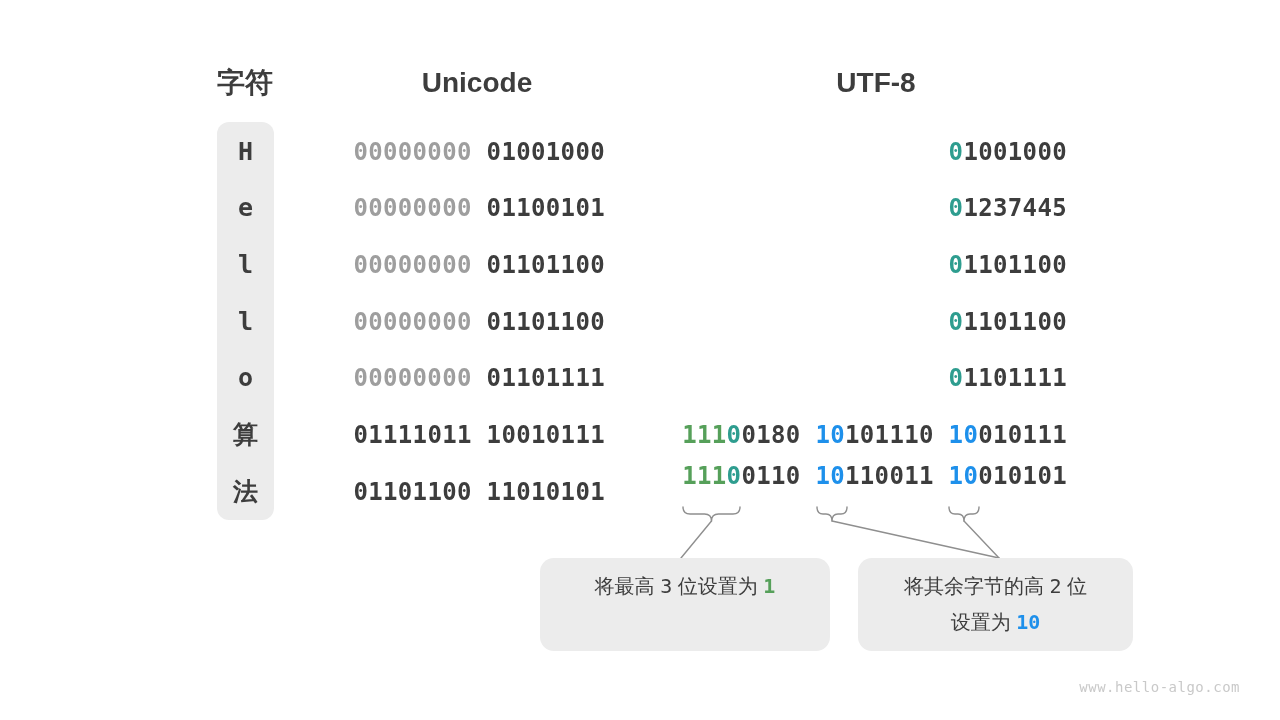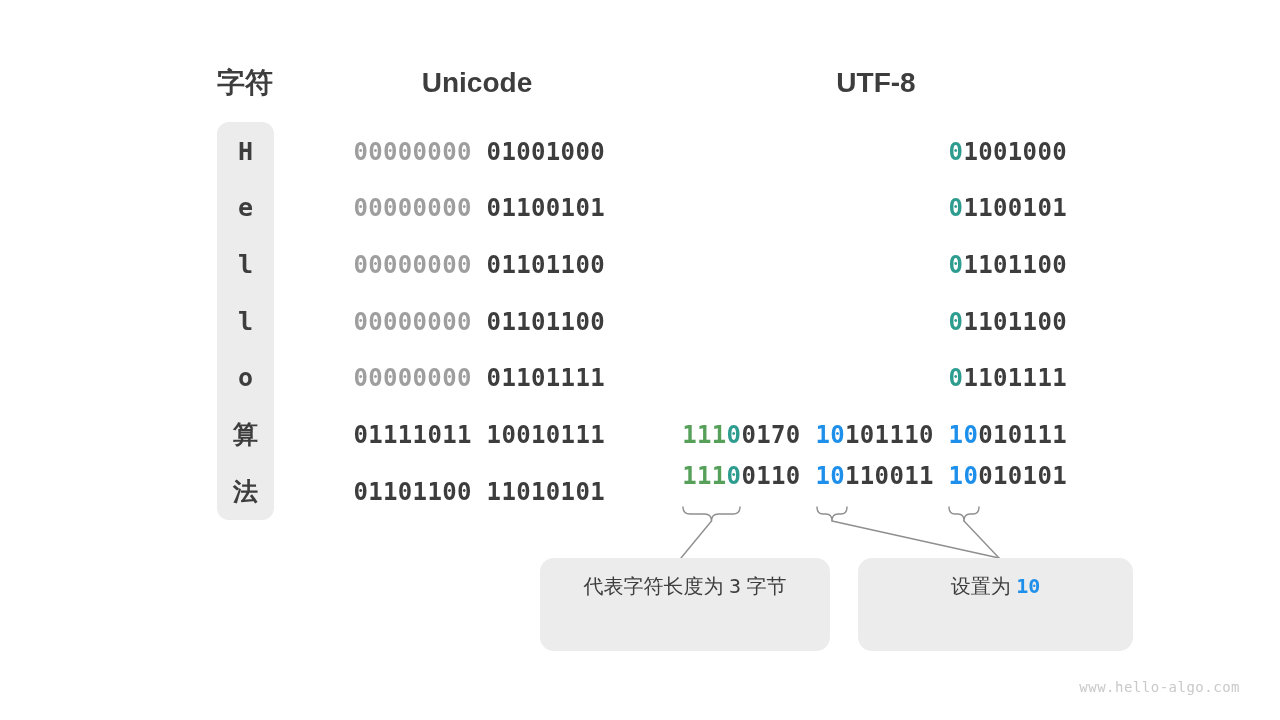--- a/index.html
+++ b/index.html
@@ -73,47 +73,48 @@
 <div class="hdr hdr-mono hdr-utf8">UTF-8</div>
 
 <div class="char-col-bg"></div>
 
 <div id="rows">
     <div class="cell cell-char" style="top: 134.5px;">H</div>
     <div class="cell cell-unicode" style="top: 134.5px;"><span class="seg-gray">00000000</span><span class="seg-dark"> </span><span class="seg-dark">01001000</span></div>
     <div class="cell cell-utf8" style="top: 134.5px;"><span class="seg-teal">0</span><span class="seg-dark">1001000</span></div>
     <div class="cell cell-char" style="top: 191.18px;">e</div>
     <div class="cell cell-unicode" style="top: 191.18px;"><span class="seg-gray">00000000</span><span class="seg-dark"> </span><span class="seg-dark">01100101</span></div>
-    <div class="cell cell-utf8" style="top: 191.18px;"><span class="seg-teal">0</span><span class="seg-dark">1100101</span></div>
+    <div class="cell cell-utf8" style="top: 191.18px;"><span class="seg-teal">0</span><span class="seg-dark">1237445</span></div>
     <div class="cell cell-char" style="top: 247.86px;">l</div>
     <div class="cell cell-unicode" style="top: 247.86px;"><span class="seg-gray">00000000</span><span class="seg-dark"> </span><span class="seg-dark">01101100</span></div>
     <div class="cell cell-utf8" style="top: 247.86px;"><span class="seg-teal">0</span><span class="seg-dark">1101100</span></div>
     <div class="cell cell-char" style="top: 304.54px;">l</div>
     <div class="cell cell-unicode" style="top: 304.54px;"><span class="seg-gray">00000000</span><span class="seg-dark"> </span><span class="seg-dark">01101100</span></div>
     <div class="cell cell-utf8" style="top: 304.54px;"><span class="seg-teal">0</span><span class="seg-dark">1101100</span></div>
     <div class="cell cell-char" style="top: 361.22px;">o</div>
     <div class="cell cell-unicode" style="top: 361.22px;"><span class="seg-gray">00000000</span><span class="seg-dark"> </span><span class="seg-dark">01101111</span></div>
     <div class="cell cell-utf8" style="top: 361.22px;"><span class="seg-teal">0</span><span class="seg-dark">1101111</span></div>
     <div class="cell cell-char" style="top: 417.9px;">算</div>
     <div class="cell cell-unicode" style="top: 417.9px;"><span class="seg-dark">01111011 10010111</span></div>
-    <div class="cell cell-utf8" style="top: 417.9px;"><span class="seg-green">111</span><span class="seg-teal">0</span><span class="seg-dark">0170 </span><span class="seg-blue">10</span><span class="seg-dark">101110 </span><span class="seg-blue">10</span><span class="seg-dark">010111</span></div>
+    <div class="cell cell-utf8" style="top: 417.9px;"><span class="seg-green">111</span><span class="seg-teal">0</span><span class="seg-dark">0180 </span><span class="seg-blue">10</span><span class="seg-dark">101110 </span><span class="seg-blue">10</span><span class="seg-dark">010111</span></div>
     <div class="cell cell-char" style="top: 474.58px;">法</div>
     <div class="cell cell-unicode" style="top: 474.58px;"><span class="seg-dark">01101100 11010101</span></div>
     <div class="cell cell-utf8" style="top: 459px;"><span class="seg-green">111</span><span class="seg-teal">0</span><span class="seg-dark">0110 </span><span class="seg-blue">10</span><span class="seg-dark">110011 </span><span class="seg-blue">10</span><span class="seg-dark">010101</span></div>
   </div>
 
 <svg class="overlay" width="1280" height="720" viewBox="0 0 1280 720">
   <path class="brace" d="M683,507 Q683,514 690,514 L704.5,514 Q711.5,514 711.5,521 Q711.5,514 718.5,514 L733,514 Q740,514 740,507"></path>
   <path class="brace" d="M817,507 Q817,514 823,514 L826,514 Q832,514 832,521 Q832,514 838,514 L841,514 Q847,514 847,507"></path>
   <path class="brace" d="M949,507 Q949,514 955,514 L958,514 Q964,514 964,521 Q964,514 970,514 L973,514 Q979,514 979,507"></path>
   <path class="connector" d="M711.5,521 L681,558"></path>
   <path class="connector" d="M832,521 L999,558"></path>
   <path class="connector" d="M964,521 L999,558"></path>
 </svg>
 
 <div class="callout callout-left">
-    <div class="line"><span class="seg-plain">代表字符长度为 </span><span class="seg-num">3</span><span class="seg-plain"> 字节</span></div>
+    <div class="line"><span class="seg-plain">将最高 </span><span class="seg-num">3</span><span class="seg-plain"> 位设置为 </span><span class="seg-green">1</span></div>
   </div>
 <div class="callout callout-right">
+    <div class="line"><span class="seg-plain">将其余字节的高 </span><span class="seg-num">2</span><span class="seg-plain"> 位</span></div>
     <div class="line"><span class="seg-plain">设置为 </span><span class="seg-blue">10</span></div>
   </div>
 
 <div class="watermark">www.hello-algo.com</div>
 
 </body></html>

